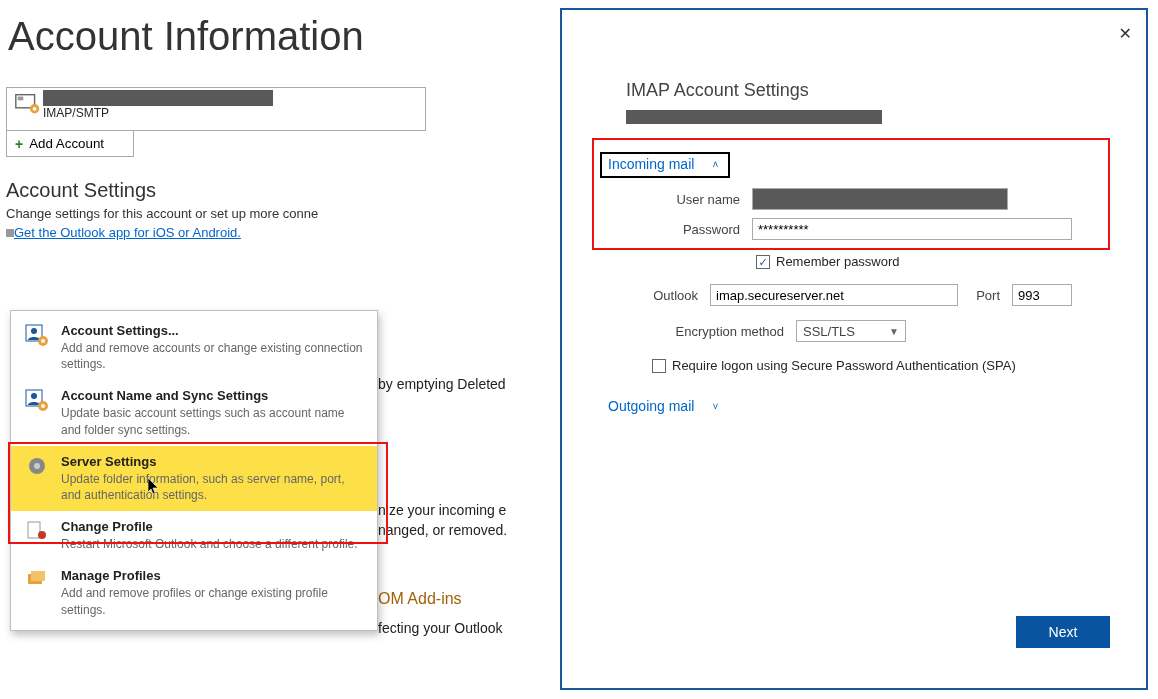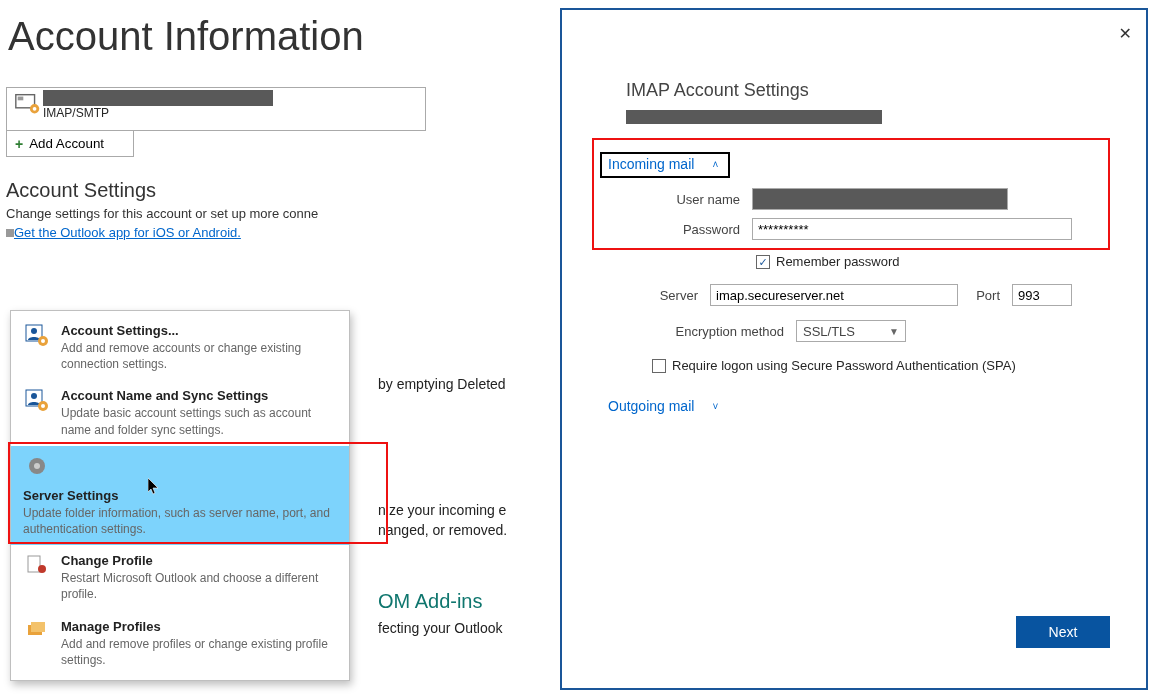--- a/index.html
+++ b/index.html
@@ -80,53 +80,53 @@
   .sec-title { font-size:20px; color:#333; margin-bottom:4px; }
   .sec-desc  { font-size:13px; color:#333; }
   .link { color:#0066cc; text-decoration:underline; cursor:pointer; }
   .bullet { display:flex; align-items:center; margin-top:4px; }
   .bullet-box { width:8px; height:8px; background:#999; }
 
   
   .dd-menu {
     position:absolute;
     left:10px; top:310px;
-    width:340px;
+    width:368px;
     border:1px solid #bfbfbf;
     background:#fff;
     box-shadow:2px 4px 8px rgba(0,0,0,.25);
     padding:4px 0;
   }
   .dd-item {
     display:flex;
     gap:10px;
     padding:8px 12px;
     cursor:pointer;
   }
-  .dd-item.hover { background:#7dd3fc;flex-direction:column; }
+  .dd-item.hover { background:#fde047; }
   .dd-icon { width:28px; display:flex; align-items:flex-start; justify-content:center; }
   .dd-text { flex:1; }
   .dd-title { font-size:13px; font-weight:600; color:#222; margin-bottom:2px; }
   .dd-desc  { font-size:12px; color:#666; line-height:1.35; }
 
   .red-box-left {
     position:absolute;
     left:8px; top:442px;
     width:380px; height:102px;
     border:2px solid #e11;
     pointer-events:none;
   }
 
   .bg-text {
     position:absolute;
     color:#222;
     font-size:14px;
     white-space:nowrap;
   }
-  .bg-title { font-size:20px; color:#0f766e; }
+  .bg-title { font-size:16px; color:#a16207; }
 
   
   .dialog {
     position:absolute;
     left:560px; top:8px;
     width:588px; height:682px;
     border:2px solid #1a5699;
     background:#fff;
   }
   .close-x {
@@ -374,21 +374,21 @@
     <label style="width:88px">Password</label>
     <input class="tbox" style="width: 320px;" value="**********">
   </div>
 
   <div class="cb-row" style="left:194px; top:244px;">
     <div class="cb checked"></div>
     <span>Remember password</span>
   </div>
 
   <div class="field-row" style="left:90px; top:274px;">
-    <label style="width:46px">Server</label>
+    <label style="width:46px">Outlook</label>
     <input class="tbox" style="width: 248px;" value="imap.secureserver.net">
     <label style="width:30px; text-align:right">Port</label>
     <input class="tbox" style="width: 60px;" value="993">
   </div>
 
   <div class="field-row" style="left:90px; top:310px;">
     <label style="width:132px">Encryption method</label>
     <div class="select-box">
       <span>SSL/TLS</span>
       <span class="arr">▼</span>

